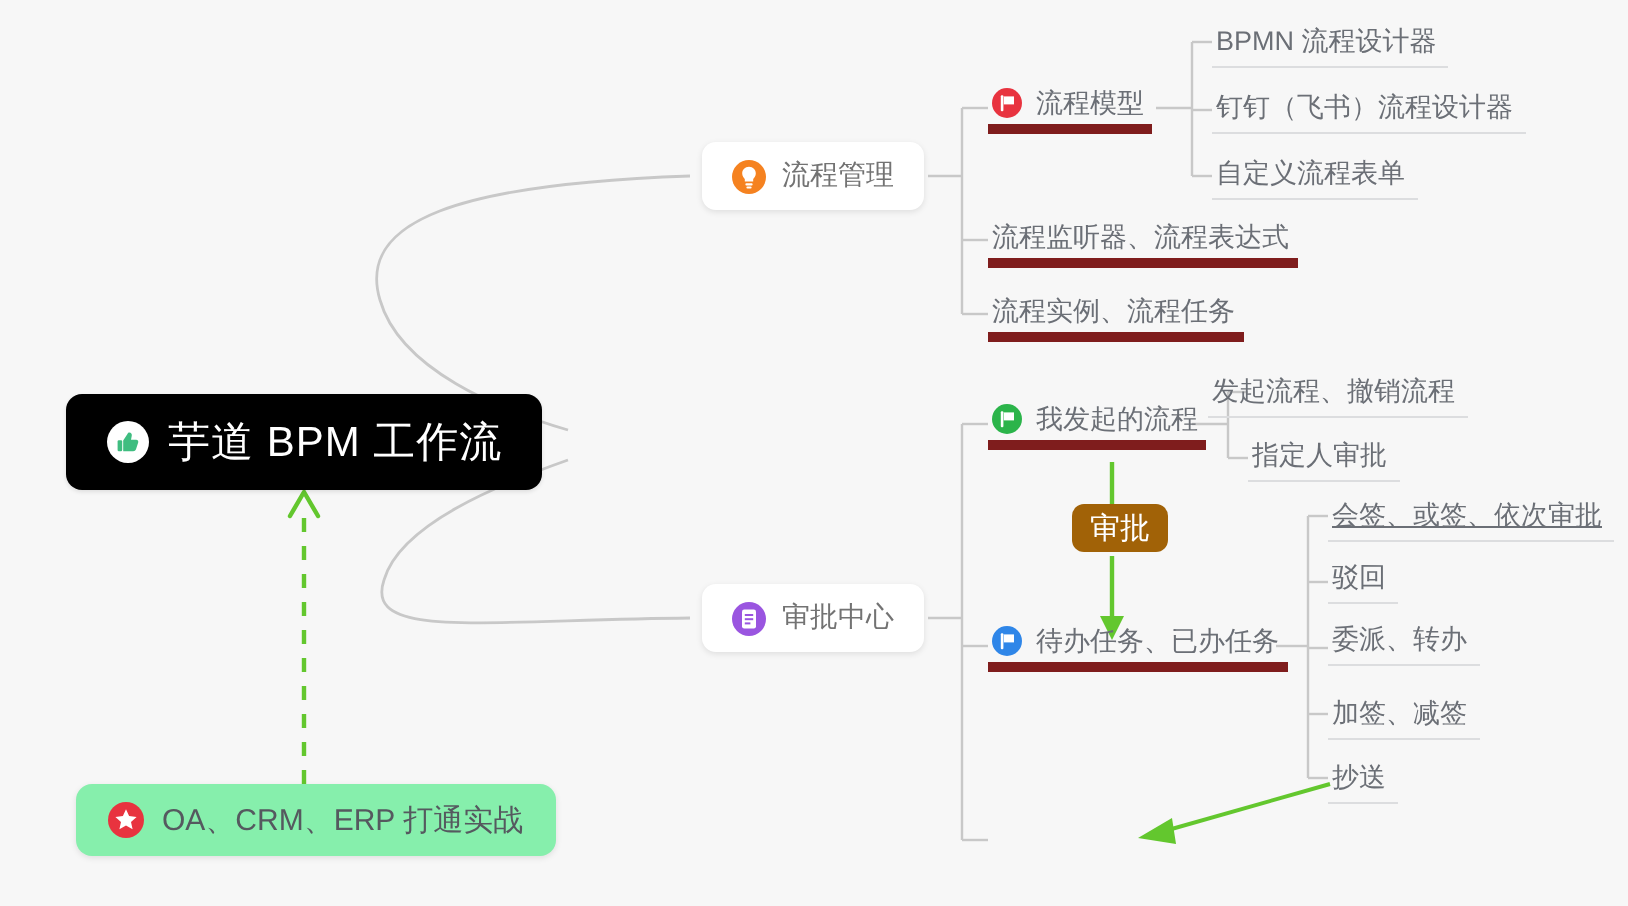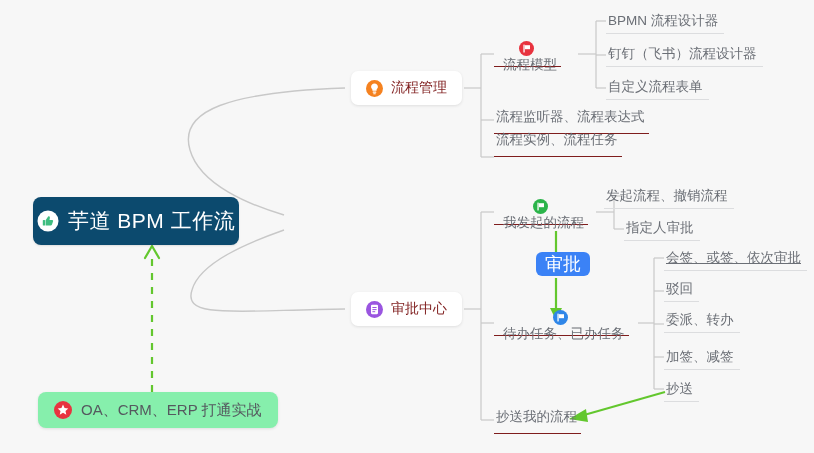--- a/index.html
+++ b/index.html
@@ -30,50 +30,49 @@
   }
   .node {
     position: absolute;
     box-sizing: border-box;
     white-space: nowrap;
     display: flex;
     align-items: center;
   }
   
   .root {
-    background: #0c4a6e;
+    background: #000000;
     border-radius: 8px;
-    padding: 0 4px;
+    padding: 0 20px;
     height: 48px;
     color: #ffffff;
     font-size: 21px;
     letter-spacing: 0.5px;
     box-shadow: 0 1px 2px rgba(0,0,0,0.10);
   }
   .root .label { margin-left: 9px; }
   
   .branch {
     background: #ffffff;
     border-radius: 7px;
     padding: 0 15px;
     height: 34px;
-    color: #7f1d1d;
+    color: #737373;
     font-size: 14px;
     box-shadow: 0 1px 3px rgba(0,0,0,0.10);
   }
   .branch .label { margin-left: 8px; }
   
   .sub {
     color: #6b6f76;
     font-size: 13.5px;
     height: 26px;
-    border-bottom: 1px solid #7f1d1d;
+    border-bottom: 5px solid #7f1d1d;
     padding: 0 4px 0 2px;
     background: transparent;
-    flex-direction: column;
   }
   .sub .label { margin-left: 7px; }
   .sub.noicon .label { margin-left: 0; }
   .leaf {
     color: #6b6f76;
     font-size: 13.5px;
     height: 25px;
     border-bottom: 1px solid #dcdddf;
     padding: 0 6px 0 2px;
   }
@@ -83,24 +82,24 @@
     border-radius: 8px;
     padding: 0 16px;
     height: 36px;
     color: #55595f;
     font-size: 15px;
     box-shadow: 0 1px 3px rgba(0,0,0,0.10);
   }
   .callout .label { margin-left: 9px; }
   
   .tag {
-    background: #3b82f6;
+    background: #a16207;
     border-radius: 6px;
     color: #ffffff;
-    font-size: 18px;
+    font-size: 15px;
     height: 24px;
     padding: 0 9px;
     justify-content: flex-start;
   }
   
   .ico {
     display: inline-flex;
     align-items: center;
     justify-content: center;
     flex: 0 0 auto;
@@ -205,21 +204,21 @@
   <div class="node leaf" style="left:606px; top:42px;">
     <span class="label">钉钉（飞书）流程设计器</span>
   </div>
   <div class="node leaf" style="left:606px; top:75px;">
     <span class="label">自定义流程表单</span>
   </div>
 
   <div class="node sub noicon" style="left:494px; top:108px;">
     <span class="label">流程监听器、流程表达式</span>
   </div>
-  <div class="node sub noicon" style="left:494px; top:131px;">
+  <div class="node sub noicon" style="left:494px; top:145px;">
     <span class="label">流程实例、流程任务</span>
   </div>
 
   <div class="node branch" style="left:351px; top:292px;">
     <span class="ico">
       <svg width="17" height="17" viewBox="0 0 17 17">
         <circle cx="8.5" cy="8.5" r="8.5" fill="#9a55e0"></circle>
         <rect x="5" y="3.8" width="7" height="9.4" rx="1.1" fill="#ffffff"></rect>
         <rect x="6.4" y="6" width="4.2" height="1" fill="#9a55e0"></rect>
         <rect x="6.4" y="8.1" width="4.2" height="1" fill="#9a55e0"></rect>
@@ -271,23 +270,20 @@
   <div class="node leaf" style="left:664px; top:308px;">
     <span class="label">委派、转办</span>
   </div>
   <div class="node leaf" style="left:664px; top:345px;">
     <span class="label">加签、减签</span>
   </div>
   <div class="node leaf" style="left:664px; top:377px;">
     <span class="label">抄送</span>
   </div>
 
-  <div class="node sub noicon" style="left:494px; top:408px;">
-    <span class="label">抄送我的流程</span>
-  </div>
 
   <div class="node callout" style="left:38px; top:392px;">
     <span class="ico">
       <svg width="18" height="18" viewBox="0 0 18 18">
         <circle cx="9" cy="9" r="9" fill="#e8333f"></circle>
         <path d="M9 3.6 L10.55 7.05 L14.3 7.45 L11.5 9.95 L12.3 13.65
                  L9 11.75 L5.7 13.65 L6.5 9.95 L3.7 7.45 L7.45 7.05 Z" fill="#ffffff"></path>
       </svg>
     </span>
     <span class="label">OA、CRM、ERP 打通实战</span>

